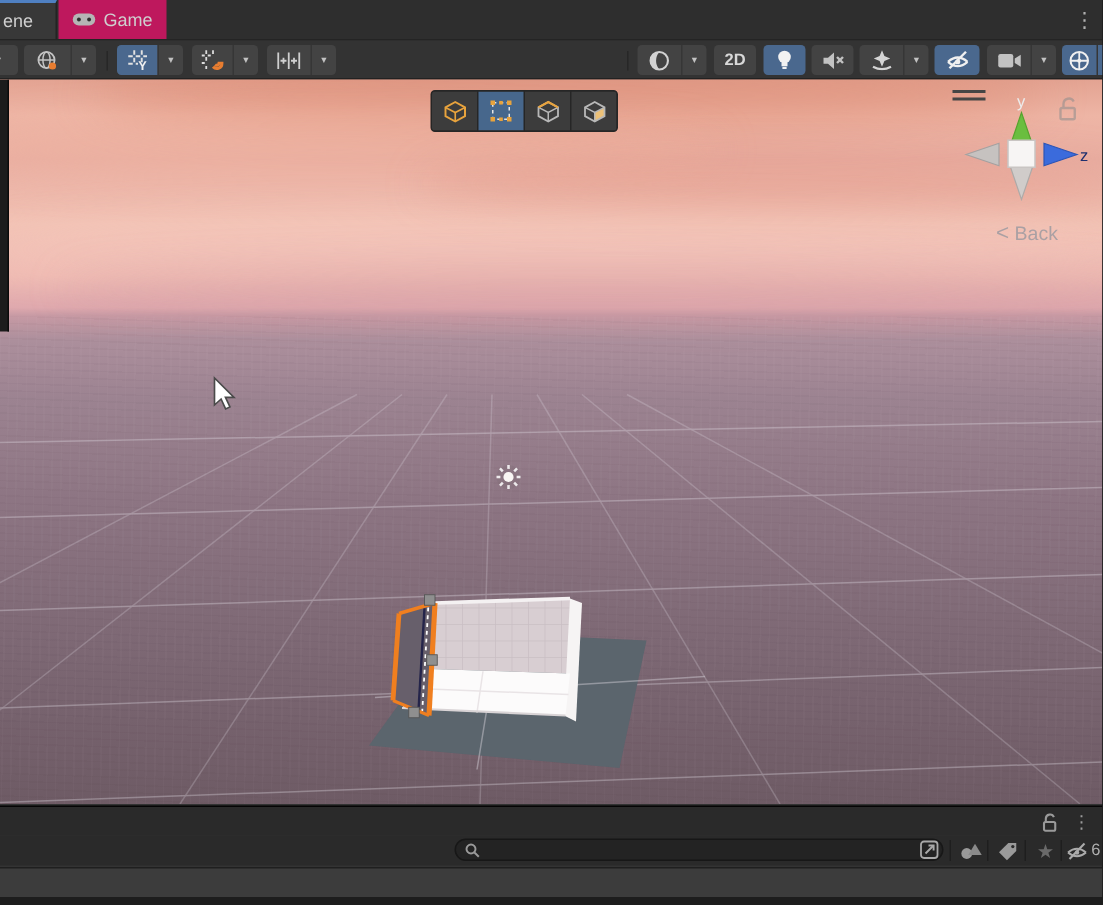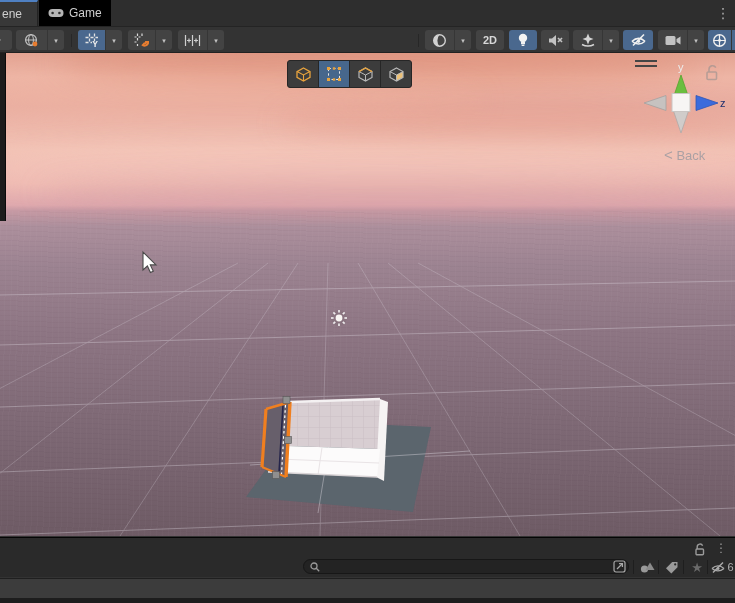--- a/index.html
+++ b/index.html
@@ -6,21 +6,21 @@
   #app{position:relative;width:735px;height:603px;overflow:hidden;
        font-family:"Liberation Sans",sans-serif;background:#333;
        -webkit-font-smoothing:antialiased;}
   
   .tabbar{position:absolute;left:0;top:0;width:735px;height:27px;background:#2e2e2e;
           border-bottom:1px solid #242424;box-sizing:border-box;}
   .tab{position:absolute;top:0;height:26px;display:flex;align-items:center;gap:5px;
        padding:0 9px;color:#cfcfcf;font-size:12px;box-sizing:border-box;}
   .tab.scene{left:0;width:38px;background:#383838;border-top:2px solid #4f80c2;
              border-right:1px solid #232323;padding-left:2px;text-align:right;}
-  .tab.game{left:39px;background:#000000;}
+  .tab.game{left:39px;background:#be185d;}
   .kebab-top{position:absolute;right:5px;top:5px;color:#b0b0b0;font-size:14px;line-height:16px;
              letter-spacing:0;cursor:default;}
   
   .toolbar{position:absolute;left:0;top:27px;width:735px;height:26px;background:#333;
            border-bottom:1px solid #222;box-sizing:border-box;}
   .tbtn{position:absolute;top:3px;height:20px;background:#434343;border-radius:3px;
         display:flex;align-items:center;justify-content:center;overflow:hidden;}
   .tbtn .seg{height:20px;display:flex;align-items:center;justify-content:center;}
   .tbtn .seg.icon{flex:1;}
   .tbtn .seg.dd{width:16px;border-left:1px solid #363636;}

